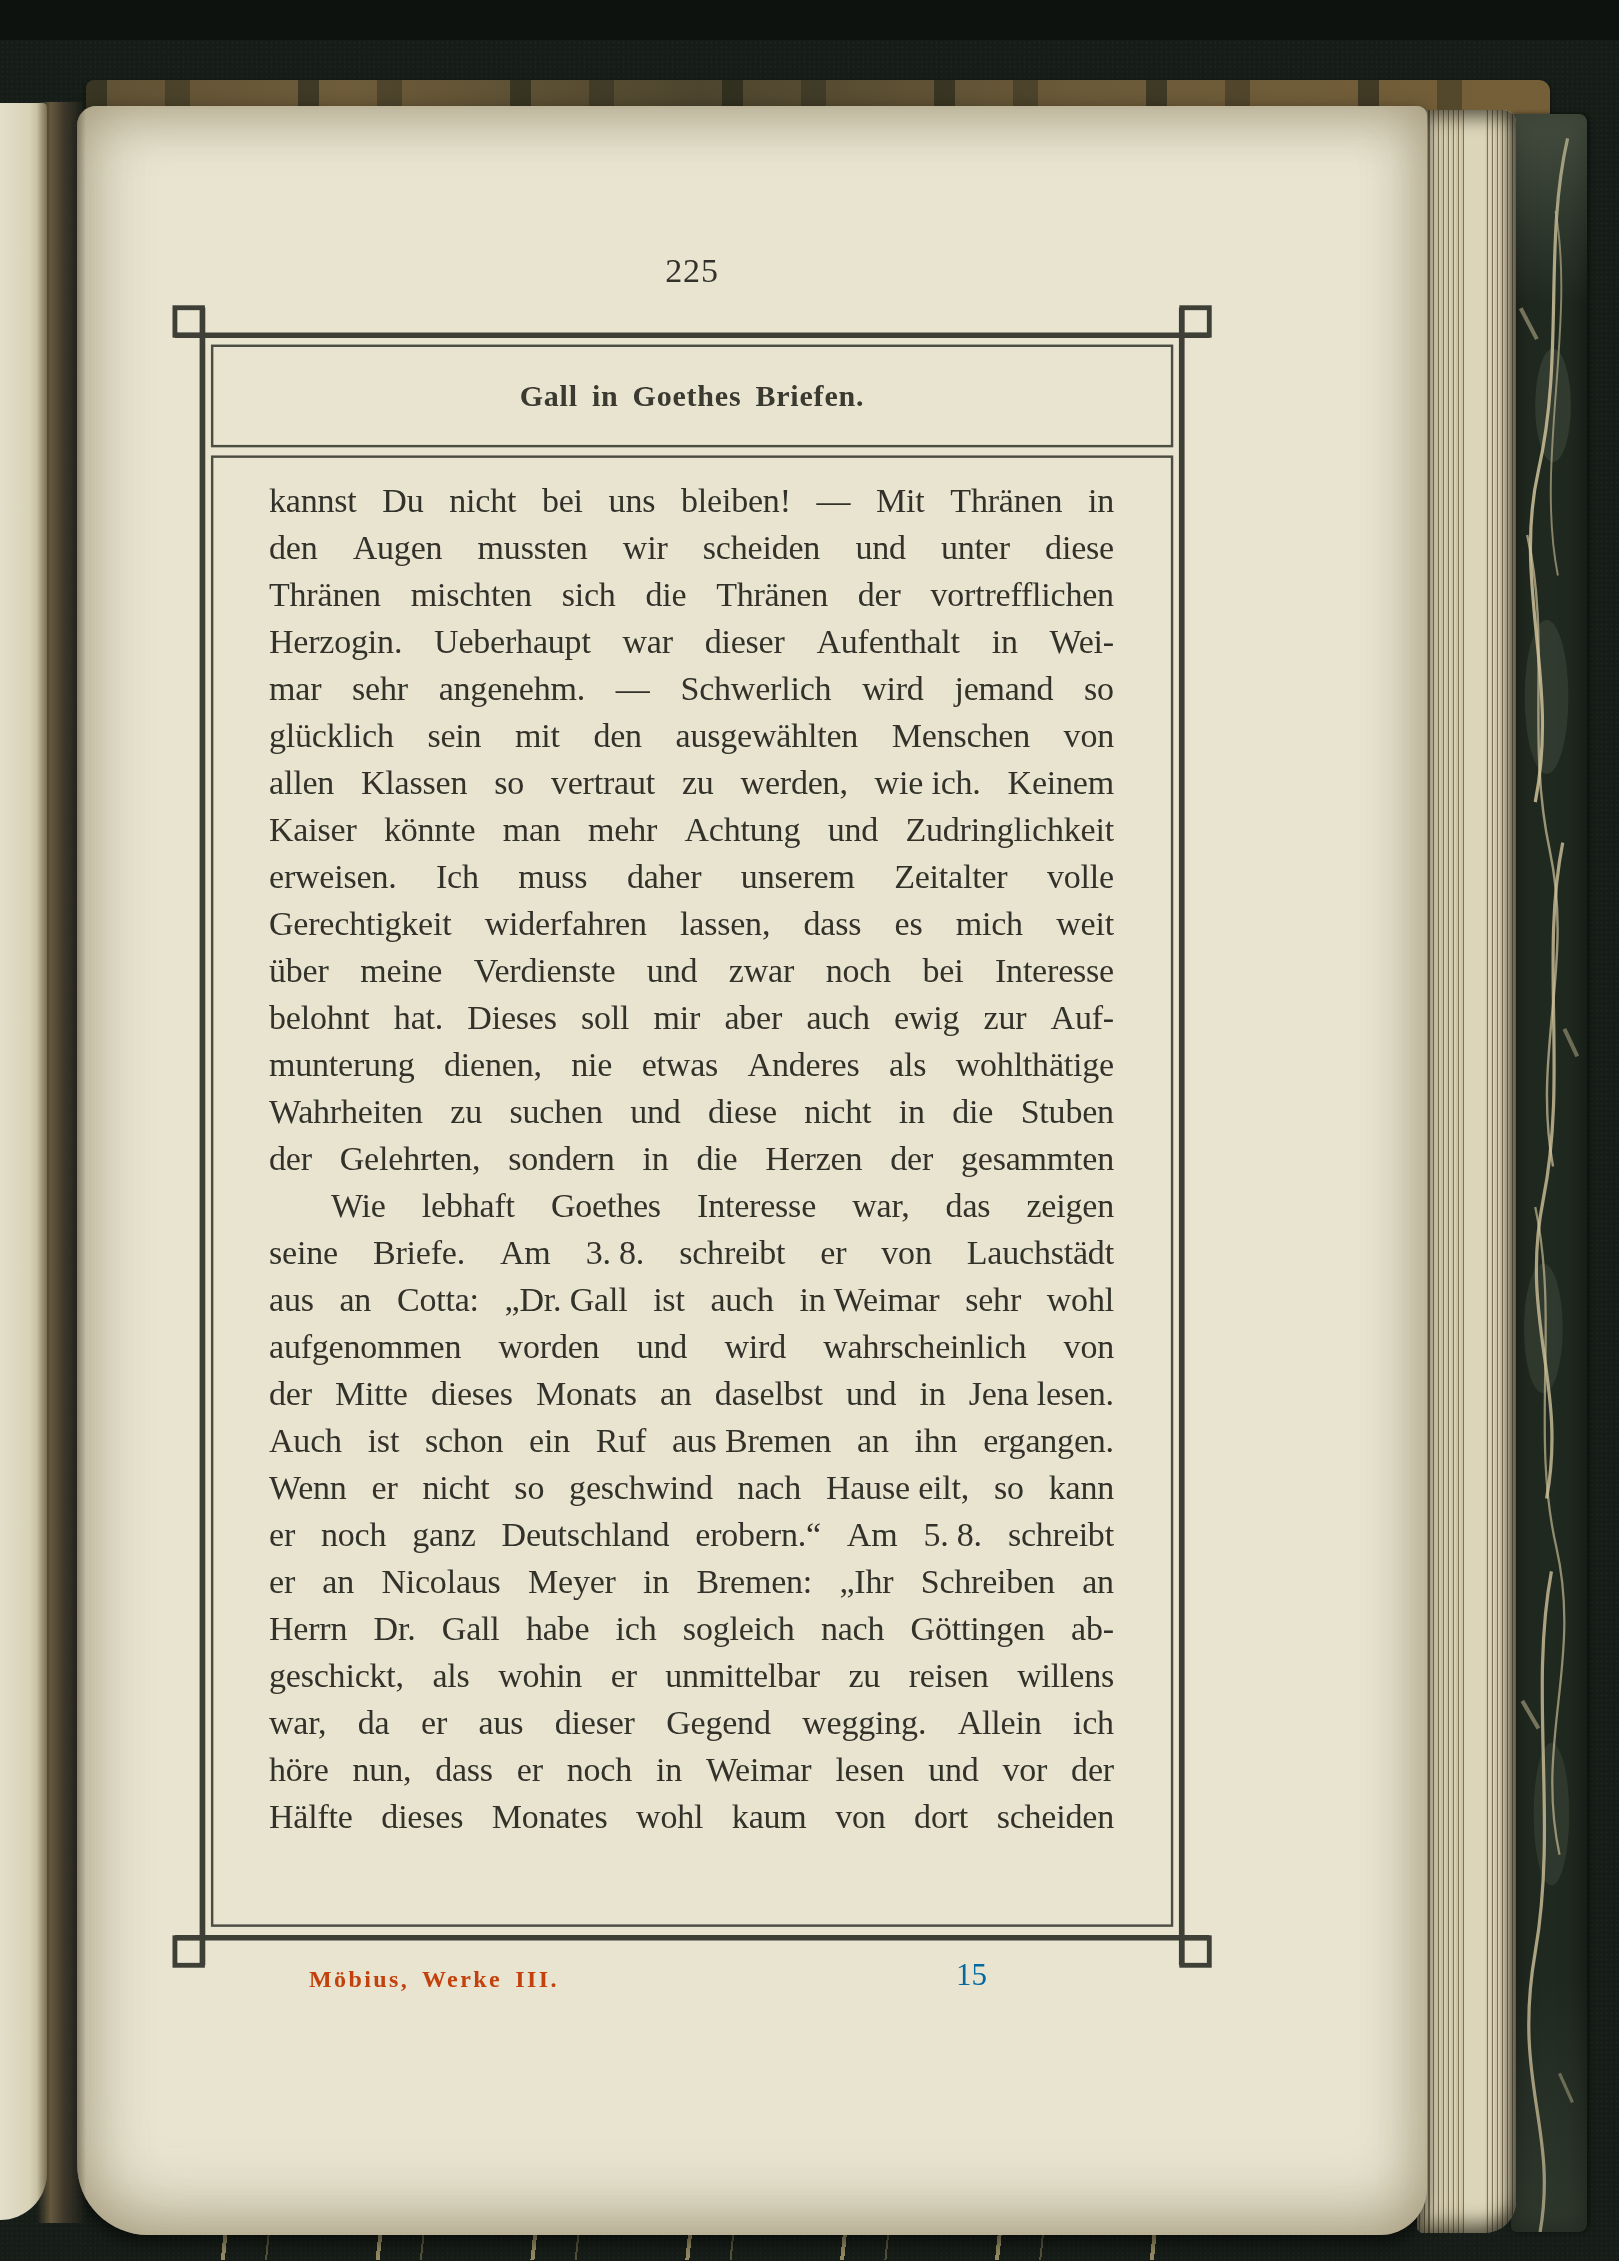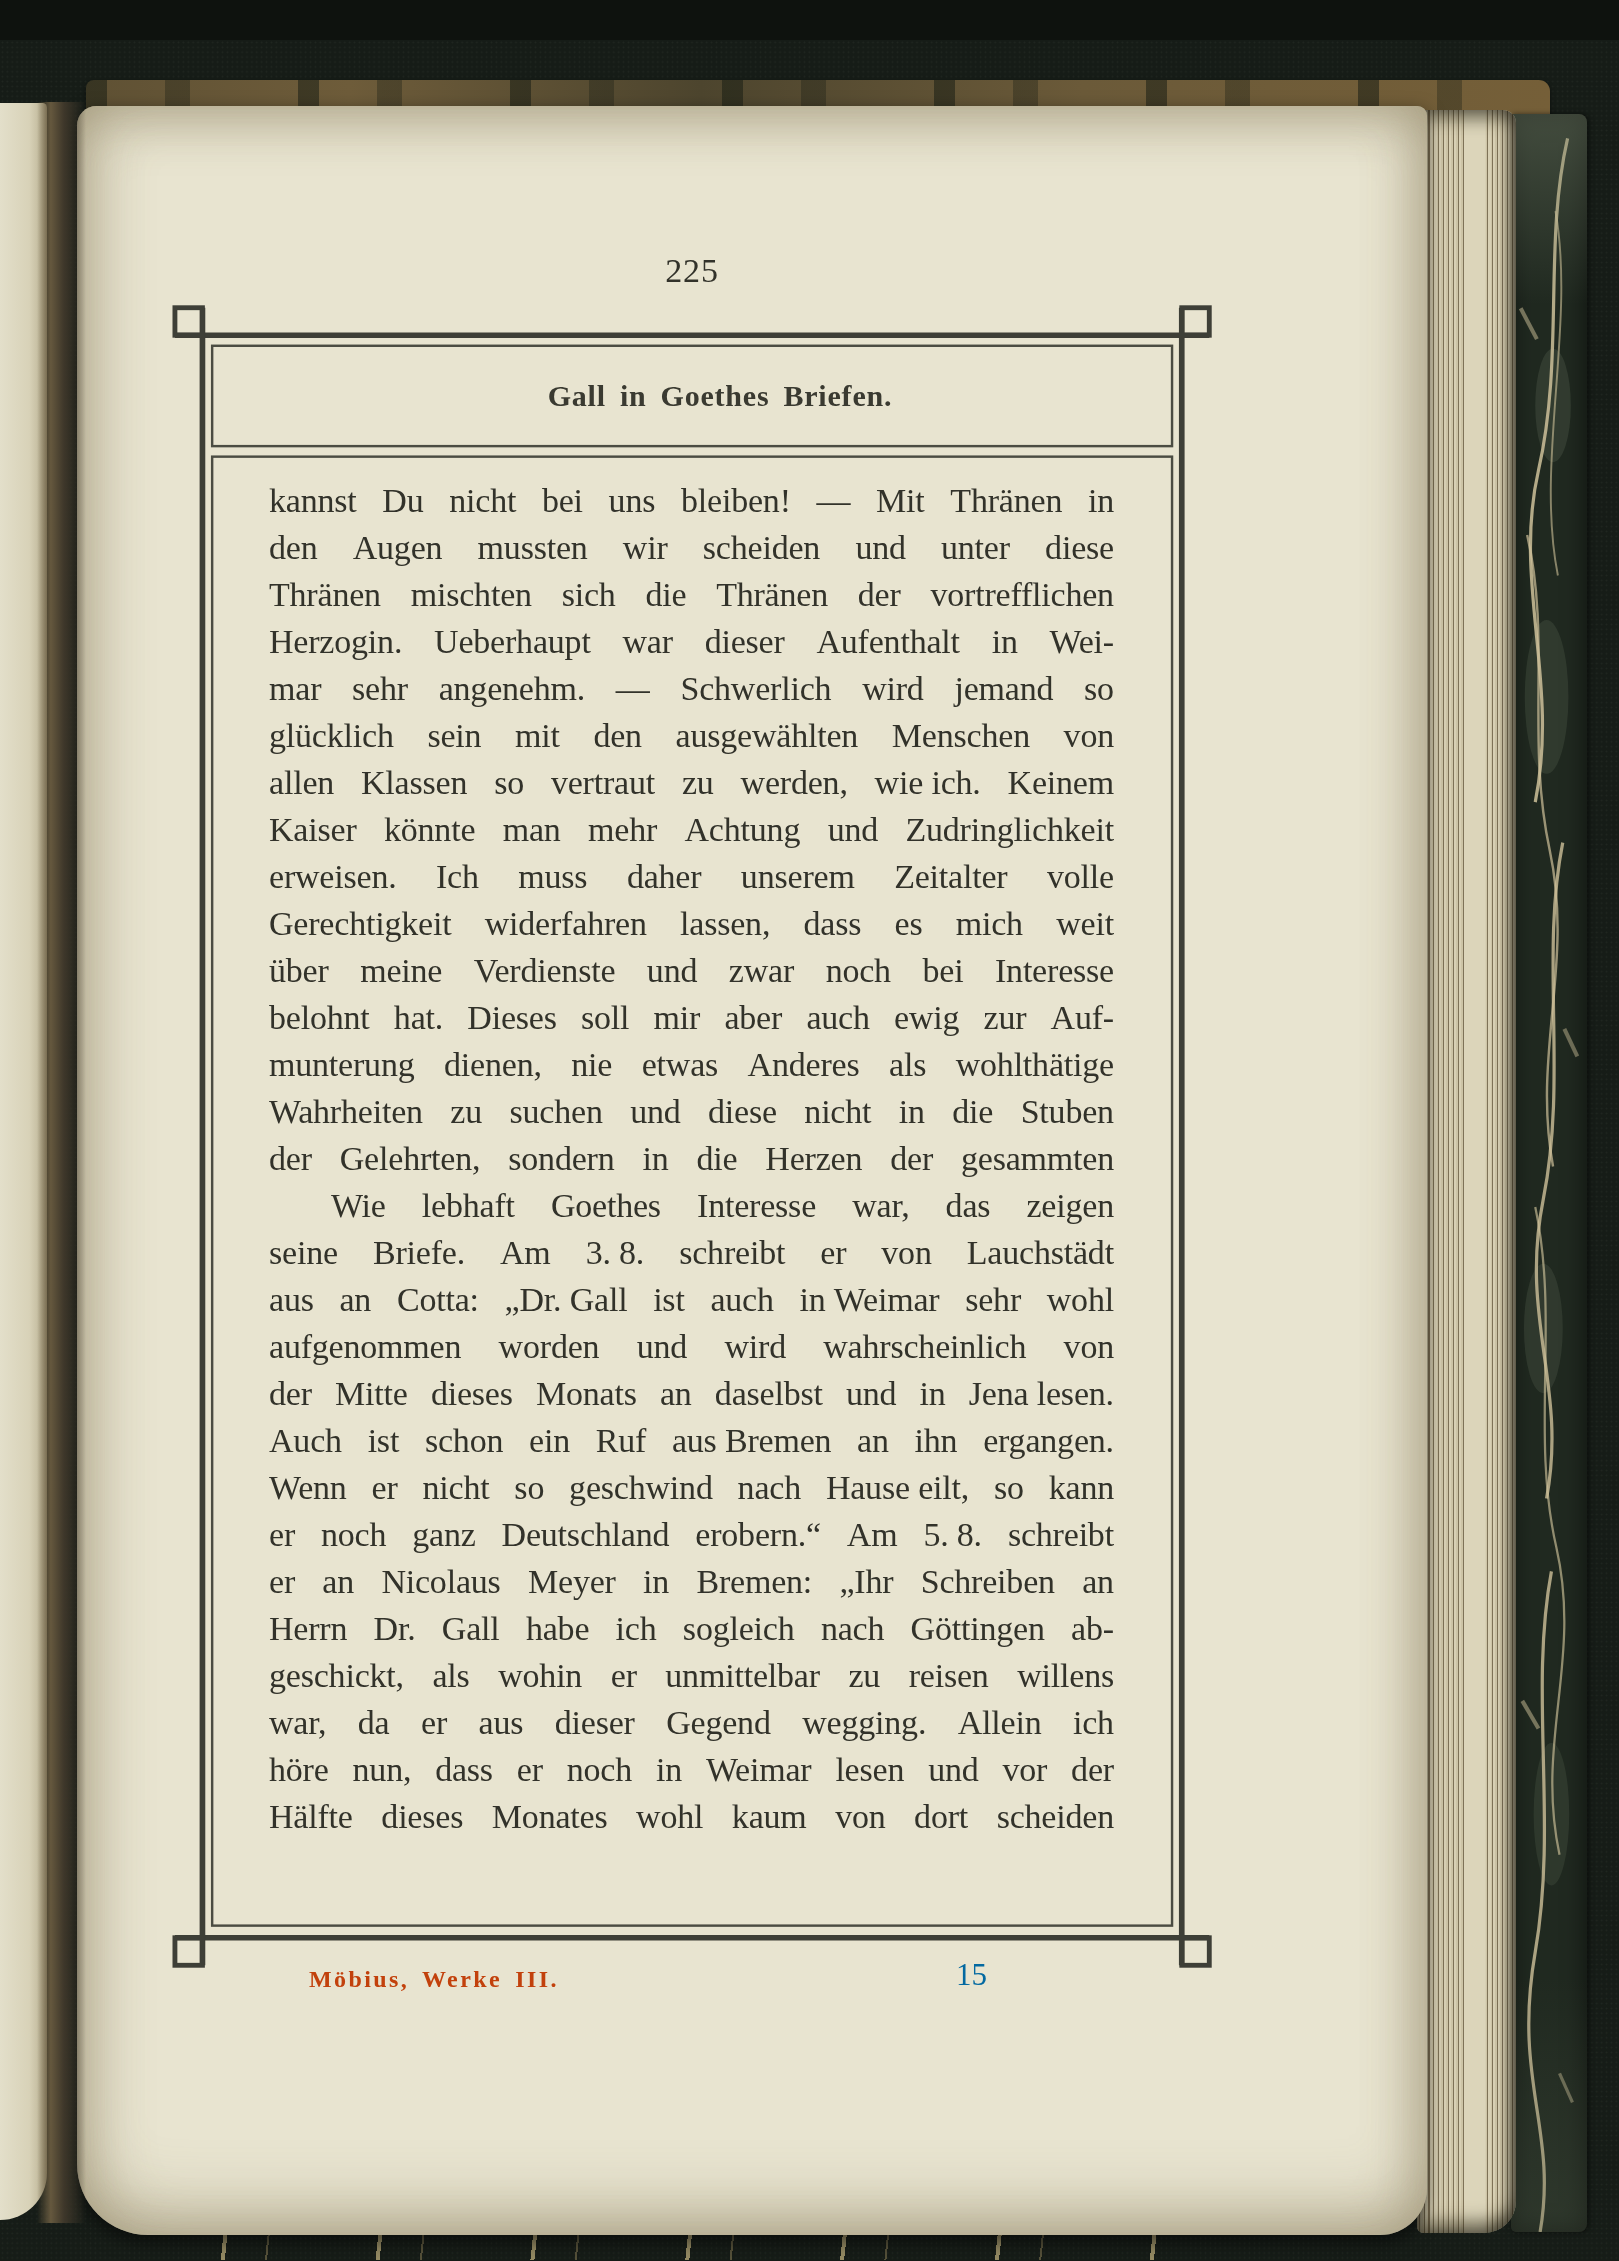--- a/index.html
+++ b/index.html
@@ -52,21 +52,20 @@
   .folio{
     position:absolute;left:125px;top:146px;width:980px;
     text-align:center;font-size:34px;letter-spacing:0.8px;color:var(--c-ink,#32322a);
   }
   .frame-svg{position:absolute;left:0;top:0;width:1350px;height:2129px;}
   .header-title{
     position:absolute;left:135px;top:240px;width:960px;height:100px;
     display:flex;align-items:center;justify-content:center;
     font-size:30px;font-weight:bold;letter-spacing:0.8px;word-spacing:5.7px;
     color:#3a3a31;
-    padding-left:28px;
   }
   .text-block{
     position:absolute;left:192px;top:371px;width:845px;
     font-size:34px;line-height:47px;letter-spacing:-0.2px;color:var(--c-ink,#32322a);
   }
   .line{height:47px;white-space:nowrap;}
   .line.just{display:flex;justify-content:space-between;}
   .line.nojust{word-spacing:5.7px;}
   .line.ind{padding-left:62px;}
   .footer-left{

